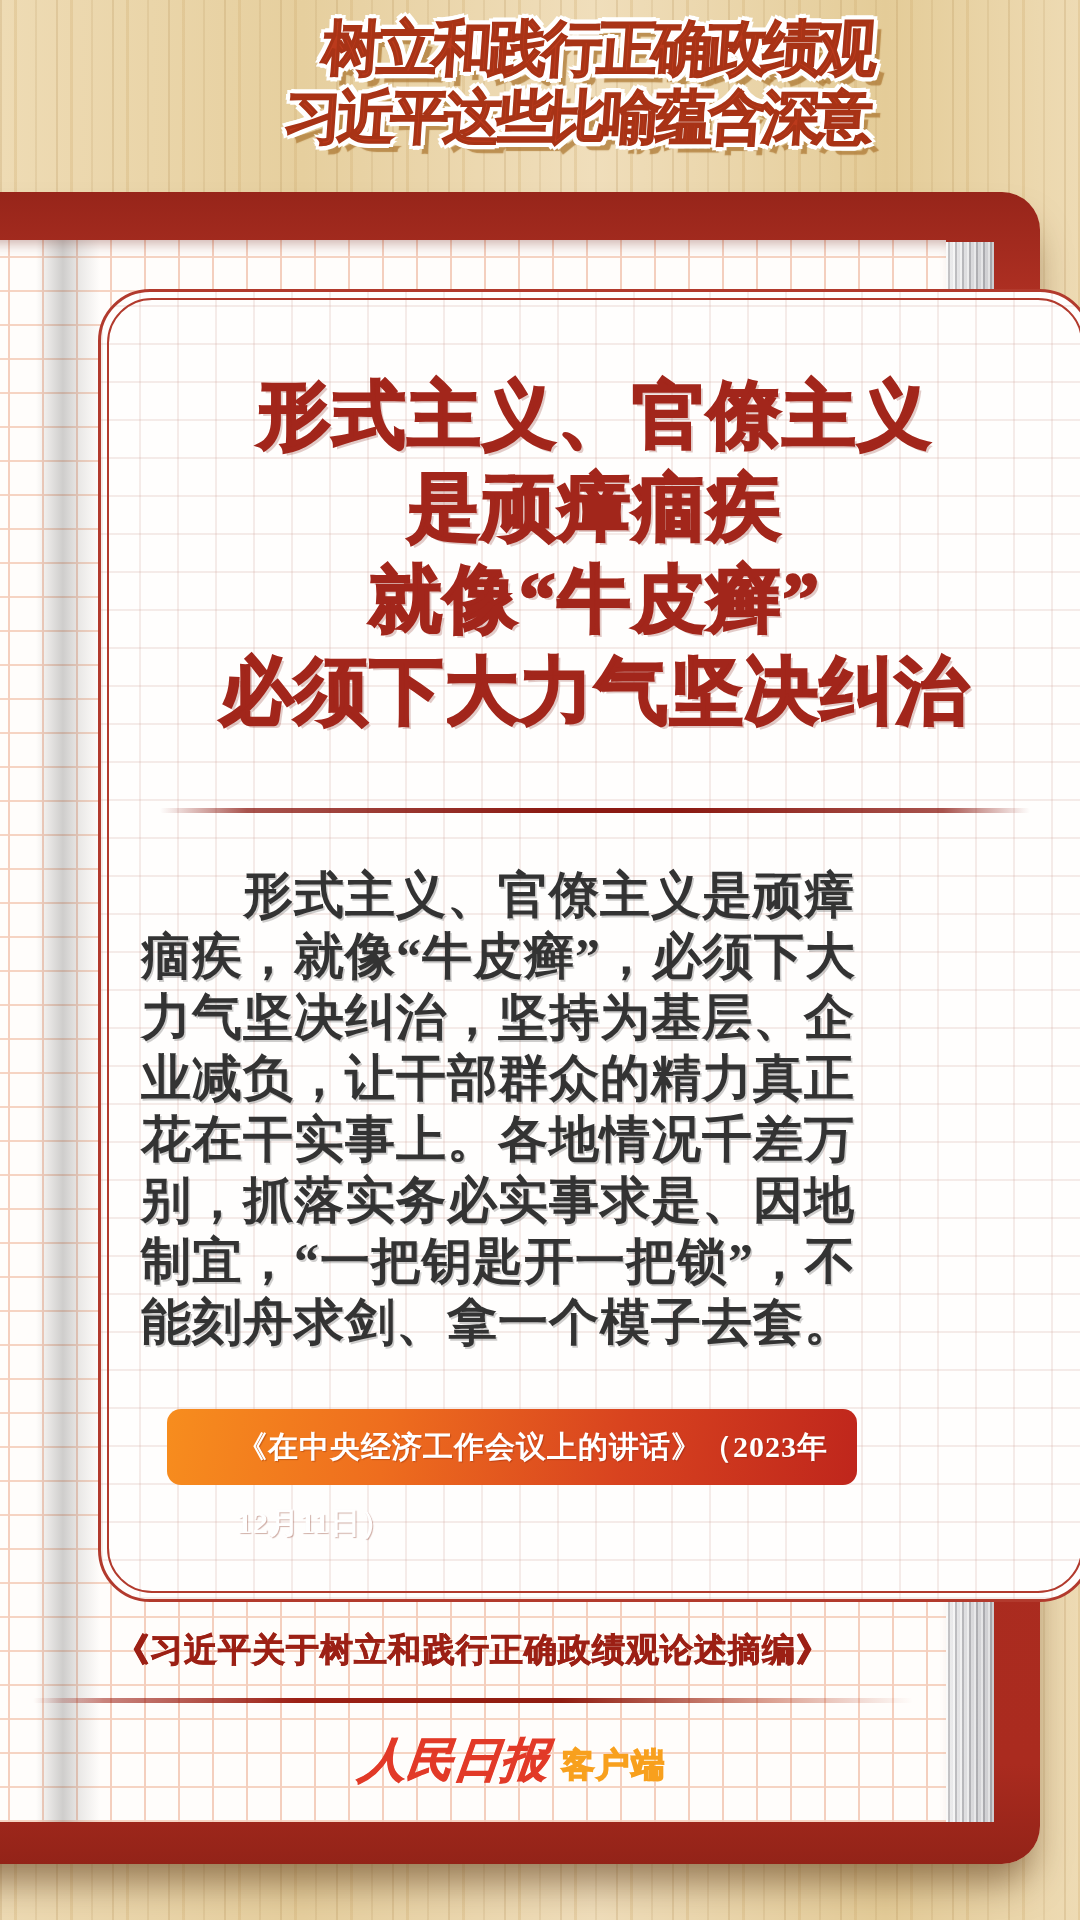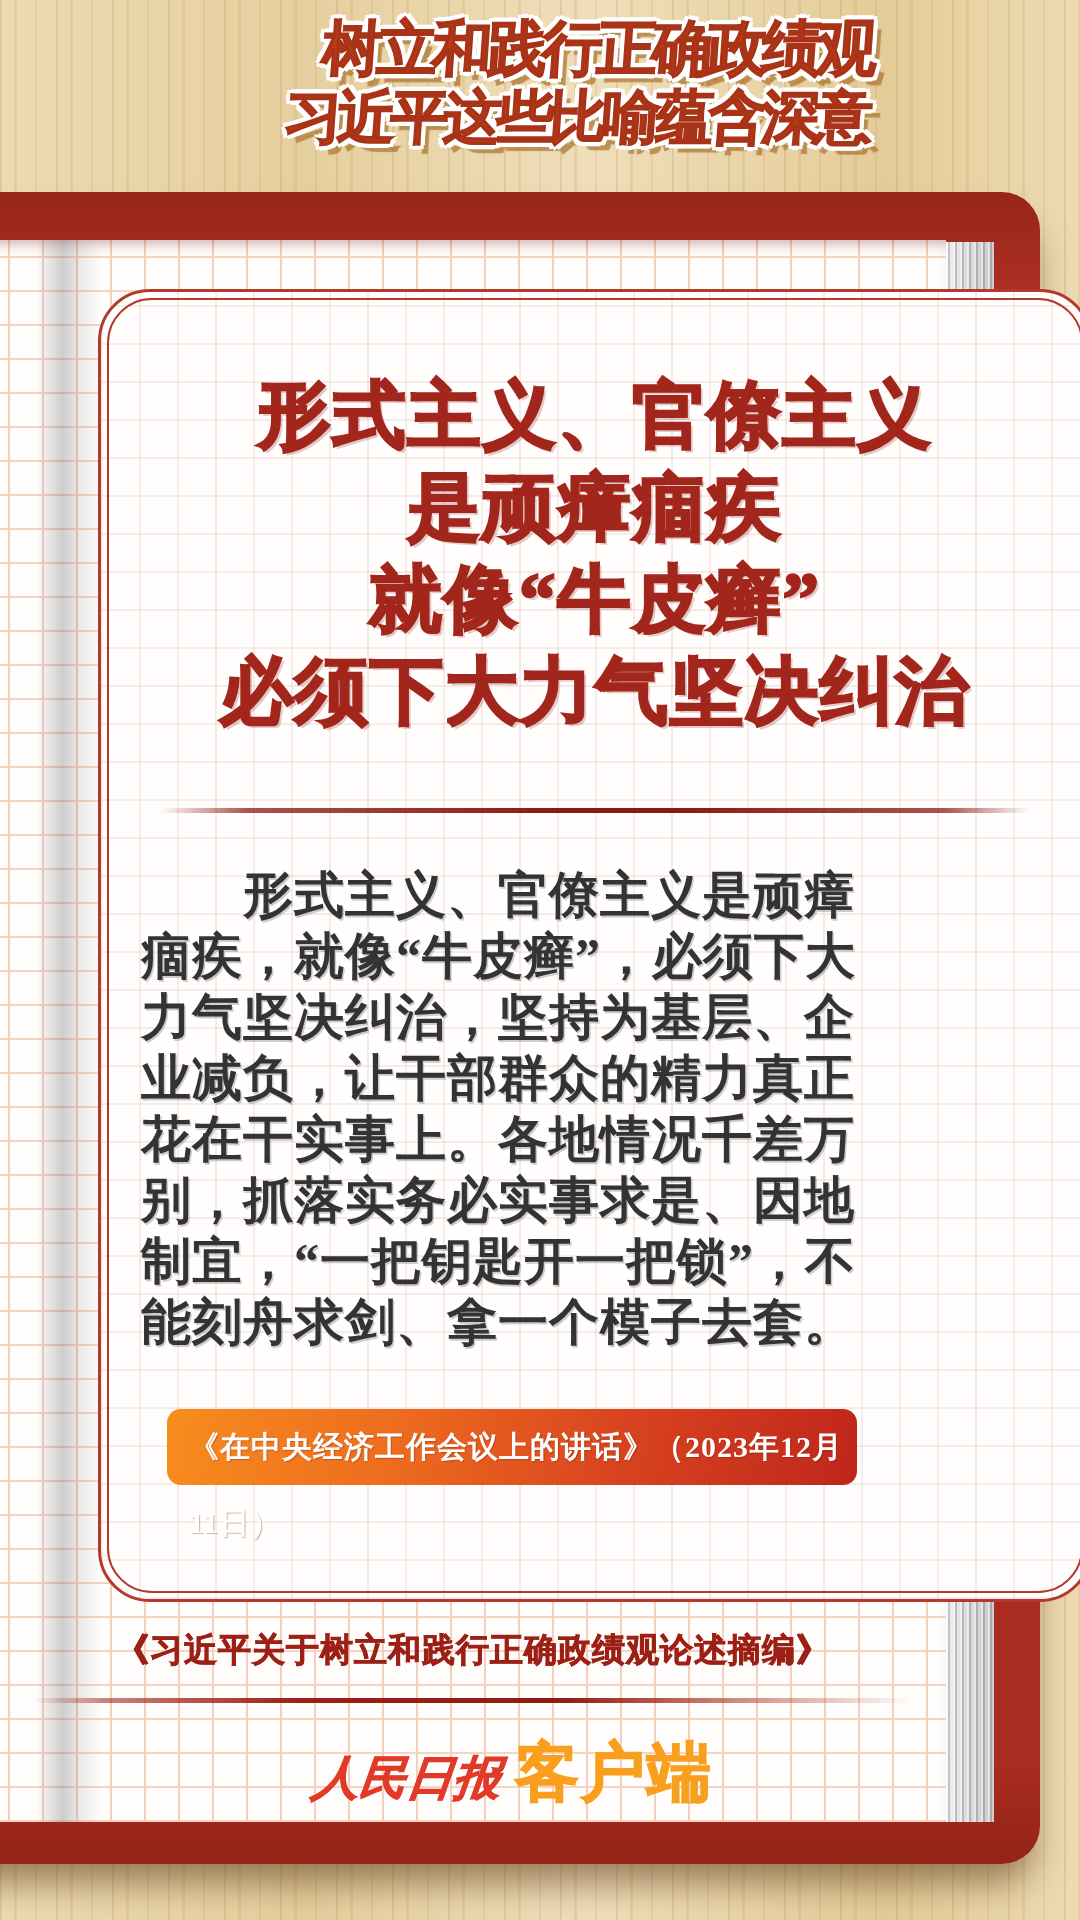--- a/index.html
+++ b/index.html
@@ -92,21 +92,21 @@
   }
   .card-body{
     margin-top:52px;padding:0 26px 0 40px;
     white-space:pre-line;text-align:justify;
     font-family:"Liberation Serif","DejaVu Serif",serif;
     font-weight:bold;font-size:50px;line-height:61px;letter-spacing:1px;
     color:#333;text-shadow:1.5px 1.5px 0 rgba(60,60,60,0.25);
   }
   .badge{
     margin:56px 0 0 66px;width:690px;height:76px;box-sizing:border-box;
-    border-radius:14px;padding-left:22px;
+    border-radius:14px;padding-left:70px;
     line-height:76px;font-size:30px;letter-spacing:1px;color:#ffffff;
     font-family:"Liberation Serif","DejaVu Serif",serif;font-weight:bold;
     background:linear-gradient(100deg,#f78d1e 0%,#ee6d1e 32%,#d8431f 66%,#bf261c 100%);
     text-shadow:1px 1px 1px rgba(120,30,10,0.35);
   }
 
   
   .footer{
     position:absolute;left:0;top:1628px;width:946px;z-index:5;text-align:center;
   }
@@ -120,21 +120,21 @@
     background:linear-gradient(90deg,rgba(156,32,21,0) 0%,rgba(156,32,21,0.55) 8%,#9c2015 30%,#8f1c10 60%,rgba(190,85,60,0.55) 84%,rgba(230,170,150,0) 100%);
   }
   .logo{margin-top:26px;padding-left:80px;display:flex;align-items:baseline;justify-content:center;gap:14px;}
   .logo-main{
     font-family:"Liberation Serif","DejaVu Serif",serif;
     font-style:italic;font-weight:bold;font-size:47px;color:#e23a28;
     -webkit-text-stroke:1px #e23a28;transform:skewX(-6deg);
   }
   .logo-suffix{
     font-family:Liberation Sans, sans-serif;
-    font-weight:900;font-size:64px;color:#f8a01d;letter-spacing:2px;
+    font-weight:900;font-size:33px;color:#f8a01d;letter-spacing:2px;
     -webkit-text-stroke:1.5px #f8a01d;
   }
 </style>
 </head>
 <body>
 
 <div class="stage">
 
   <div class="header">
     <div class="h-line h-line1">树立和践行正确政绩观</div>

